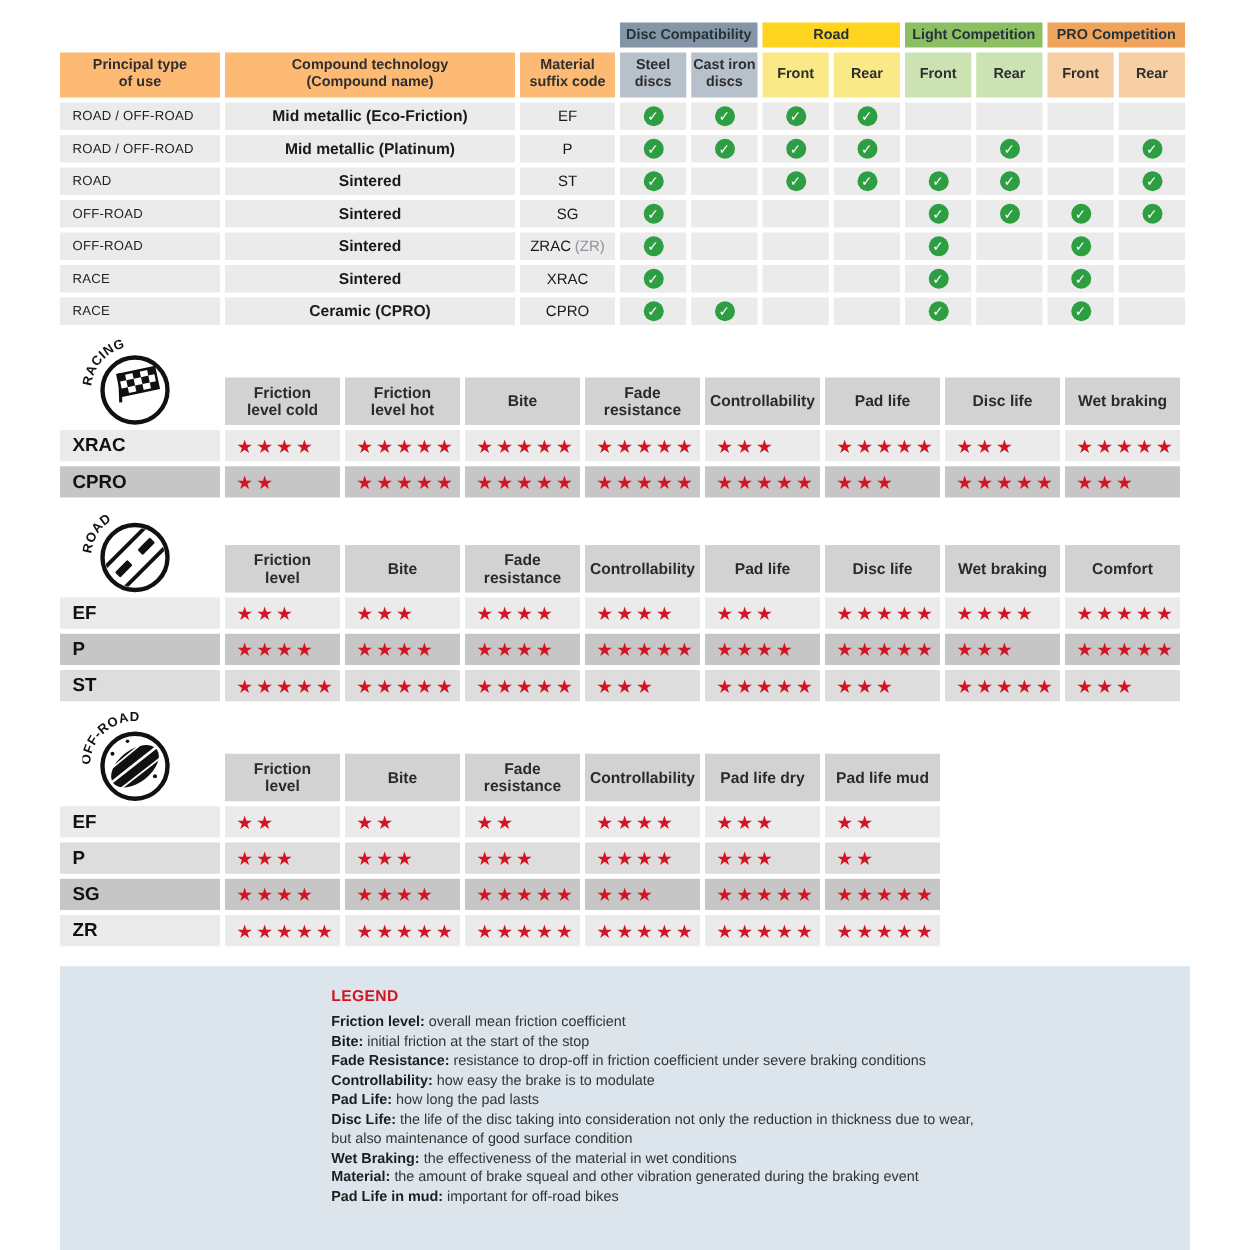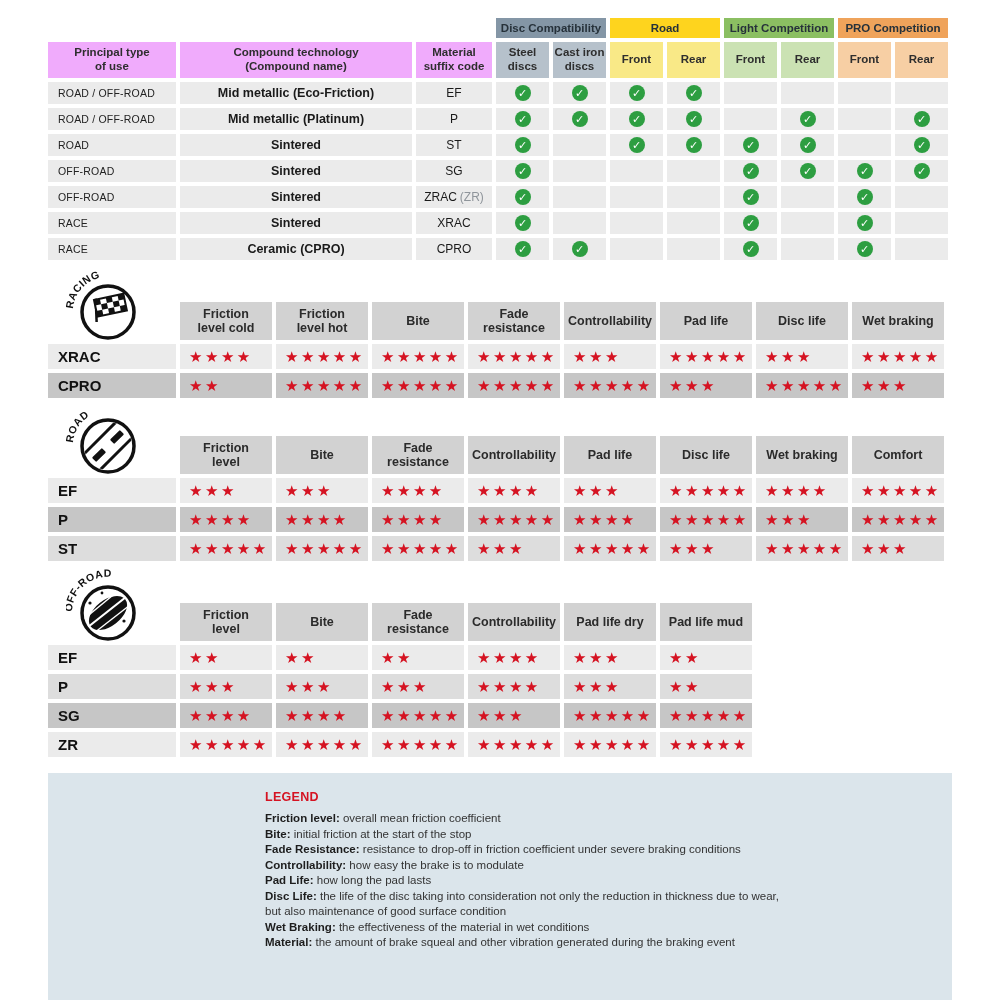--- a/index.html
+++ b/index.html
@@ -11,21 +11,21 @@
   
   .compat {
     margin:18px 0 0 48px; display:grid;
     grid-template-columns:128px 232px 76px repeat(8,53px);
     grid-template-rows:20px 36px repeat(7,22px);
     gap:4px; width:904px;
   }
   .c-spacer { grid-column:1 / span 3; background:transparent; }
   .c-group { grid-column:span 2; display:flex; align-items:center; justify-content:center;
     font-weight:bold; font-size:11.5px; color:#26313a; }
-  .c-colhead { background:#f0abfc; display:flex; align-items:center; justify-content:center;
+  .c-colhead { background:#fdba74; display:flex; align-items:center; justify-content:center;
     text-align:center; white-space:pre-line; font-weight:bold; font-size:11.5px; line-height:1.2; color:#2e2e2e; }
   .c-subhead { display:flex; align-items:center; justify-content:center; text-align:center;
     white-space:pre-line; font-weight:bold; font-size:11.5px; line-height:1.2; color:#2e2e2e; }
   .c-use { background:#ebebeb; display:flex; align-items:center; padding-left:10px;
     font-size:10.5px; letter-spacing:.2px; color:#222;text-align:right; }
   .c-compound { background:#ebebeb; display:flex; align-items:center; justify-content:center;
     font-weight:bold; font-size:12.5px; color:#1a1a1a; }
   .c-suffix { background:#ebebeb; display:flex; align-items:center; justify-content:center;
     font-size:12px; color:#1a1a1a; }
   .suffix-alt { color:#8f959b; margin-left:3px; }
@@ -540,16 +540,17 @@
     <div id="legend-lines">
         <div class="legend-line"><span class="lt">Friction level: </span><span class="ld">overall mean friction coefficient</span></div>
         <div class="legend-line"><span class="lt">Bite: </span><span class="ld">initial friction at the start of the stop</span></div>
         <div class="legend-line"><span class="lt">Fade Resistance: </span><span class="ld">resistance to drop-off in friction coefficient under severe braking conditions</span></div>
         <div class="legend-line"><span class="lt">Controllability: </span><span class="ld">how easy the brake is to modulate</span></div>
         <div class="legend-line"><span class="lt">Pad Life: </span><span class="ld">how long the pad lasts</span></div>
         <div class="legend-line"><span class="lt">Disc Life: </span><span class="ld">the life of the disc taking into consideration not only the reduction in thickness due to wear,</span></div>
         <div class="legend-line"><span class="ld">but also maintenance of good surface condition</span></div>
         <div class="legend-line"><span class="lt">Wet Braking: </span><span class="ld">the effectiveness of the material in wet conditions</span></div>
         <div class="legend-line"><span class="lt">Material: </span><span class="ld">the amount of brake squeal and other vibration generated during the braking event</span></div>
+        <div class="legend-line"><span class="lt">Pad Life in mud: </span><span class="ld">important for off-road bikes</span></div>
       </div>
   </div>
 
 </div>
 
 </body></html>

